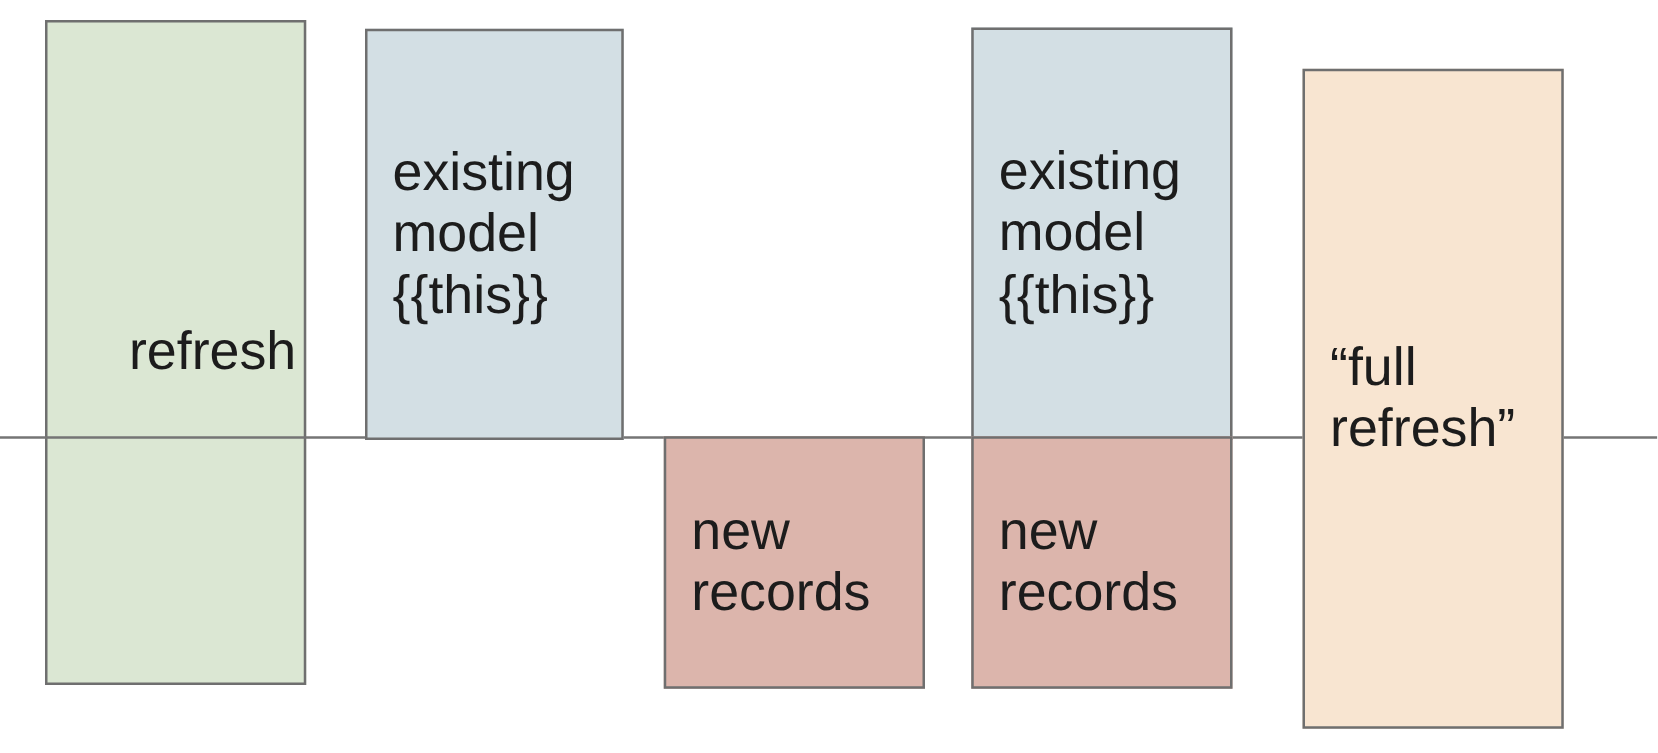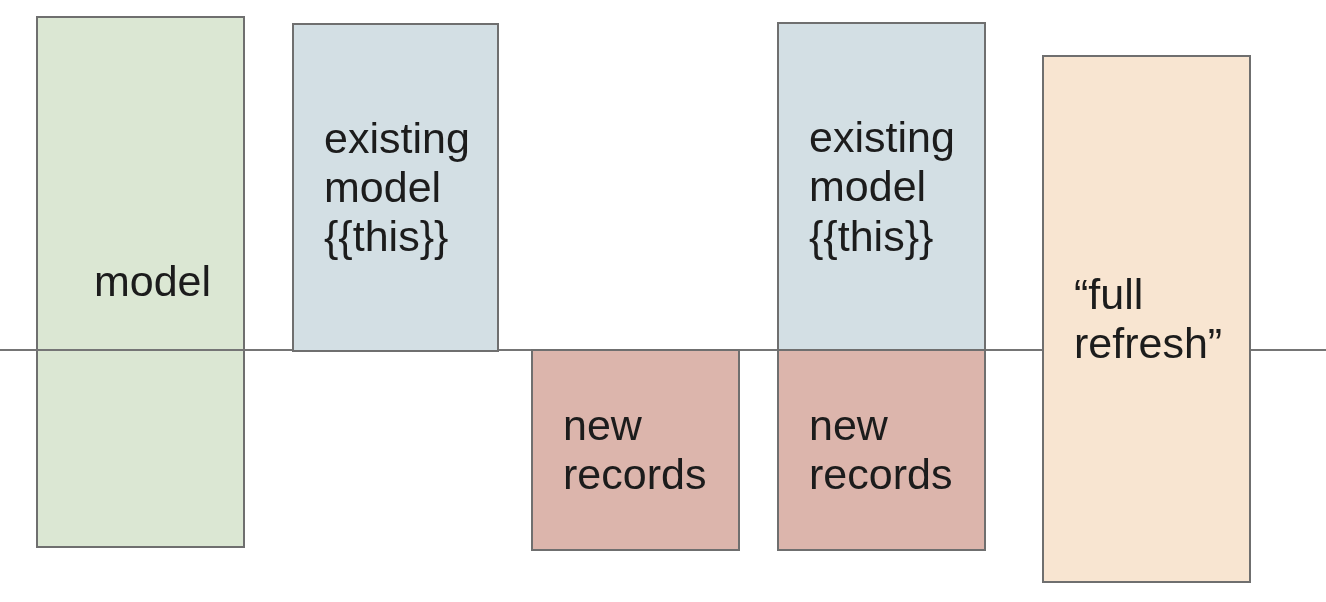--- a/index.html
+++ b/index.html
@@ -24,22 +24,22 @@
     background: #757575;
     z-index: 2;
   }
   .box {
     position: absolute;
     box-sizing: border-box;
     border: 2px solid #6f6f6f;
     display: flex;
     flex-direction: column;
     justify-content: center;
-    align-items: center;
-    padding-left: 30px;
+    align-items: flex-end;
+    padding-left: 20px;
     padding-right: 6px;
     font-size: 43px;
     line-height: 1.14;
     color: #1c1c1c;
     letter-spacing: 0px;
     word-spacing: 1px;
     overflow-wrap: break-word;
     z-index: 3;
   }
   
@@ -55,21 +55,21 @@
   }
 </style>
 </head>
 <body>
 
 <div class="canvas">
 
   <div class="timeline" style="background-color: rgb(117, 117, 117);"></div>
 
   <div class="box" id="box-source" style="background-color: rgb(219, 231, 211);">
-    <span class="label">model</span>
+    <span class="label">refresh</span>
   </div>
 
   <div class="box" id="box-existing-left" style="background-color: rgb(211, 223, 228);">
     <span class="label">existing model {{this}}</span>
   </div>
 
   <div class="box" id="box-new-left" style="background-color: rgb(220, 181, 172);">
     <span class="label">new records</span>
   </div>
 

